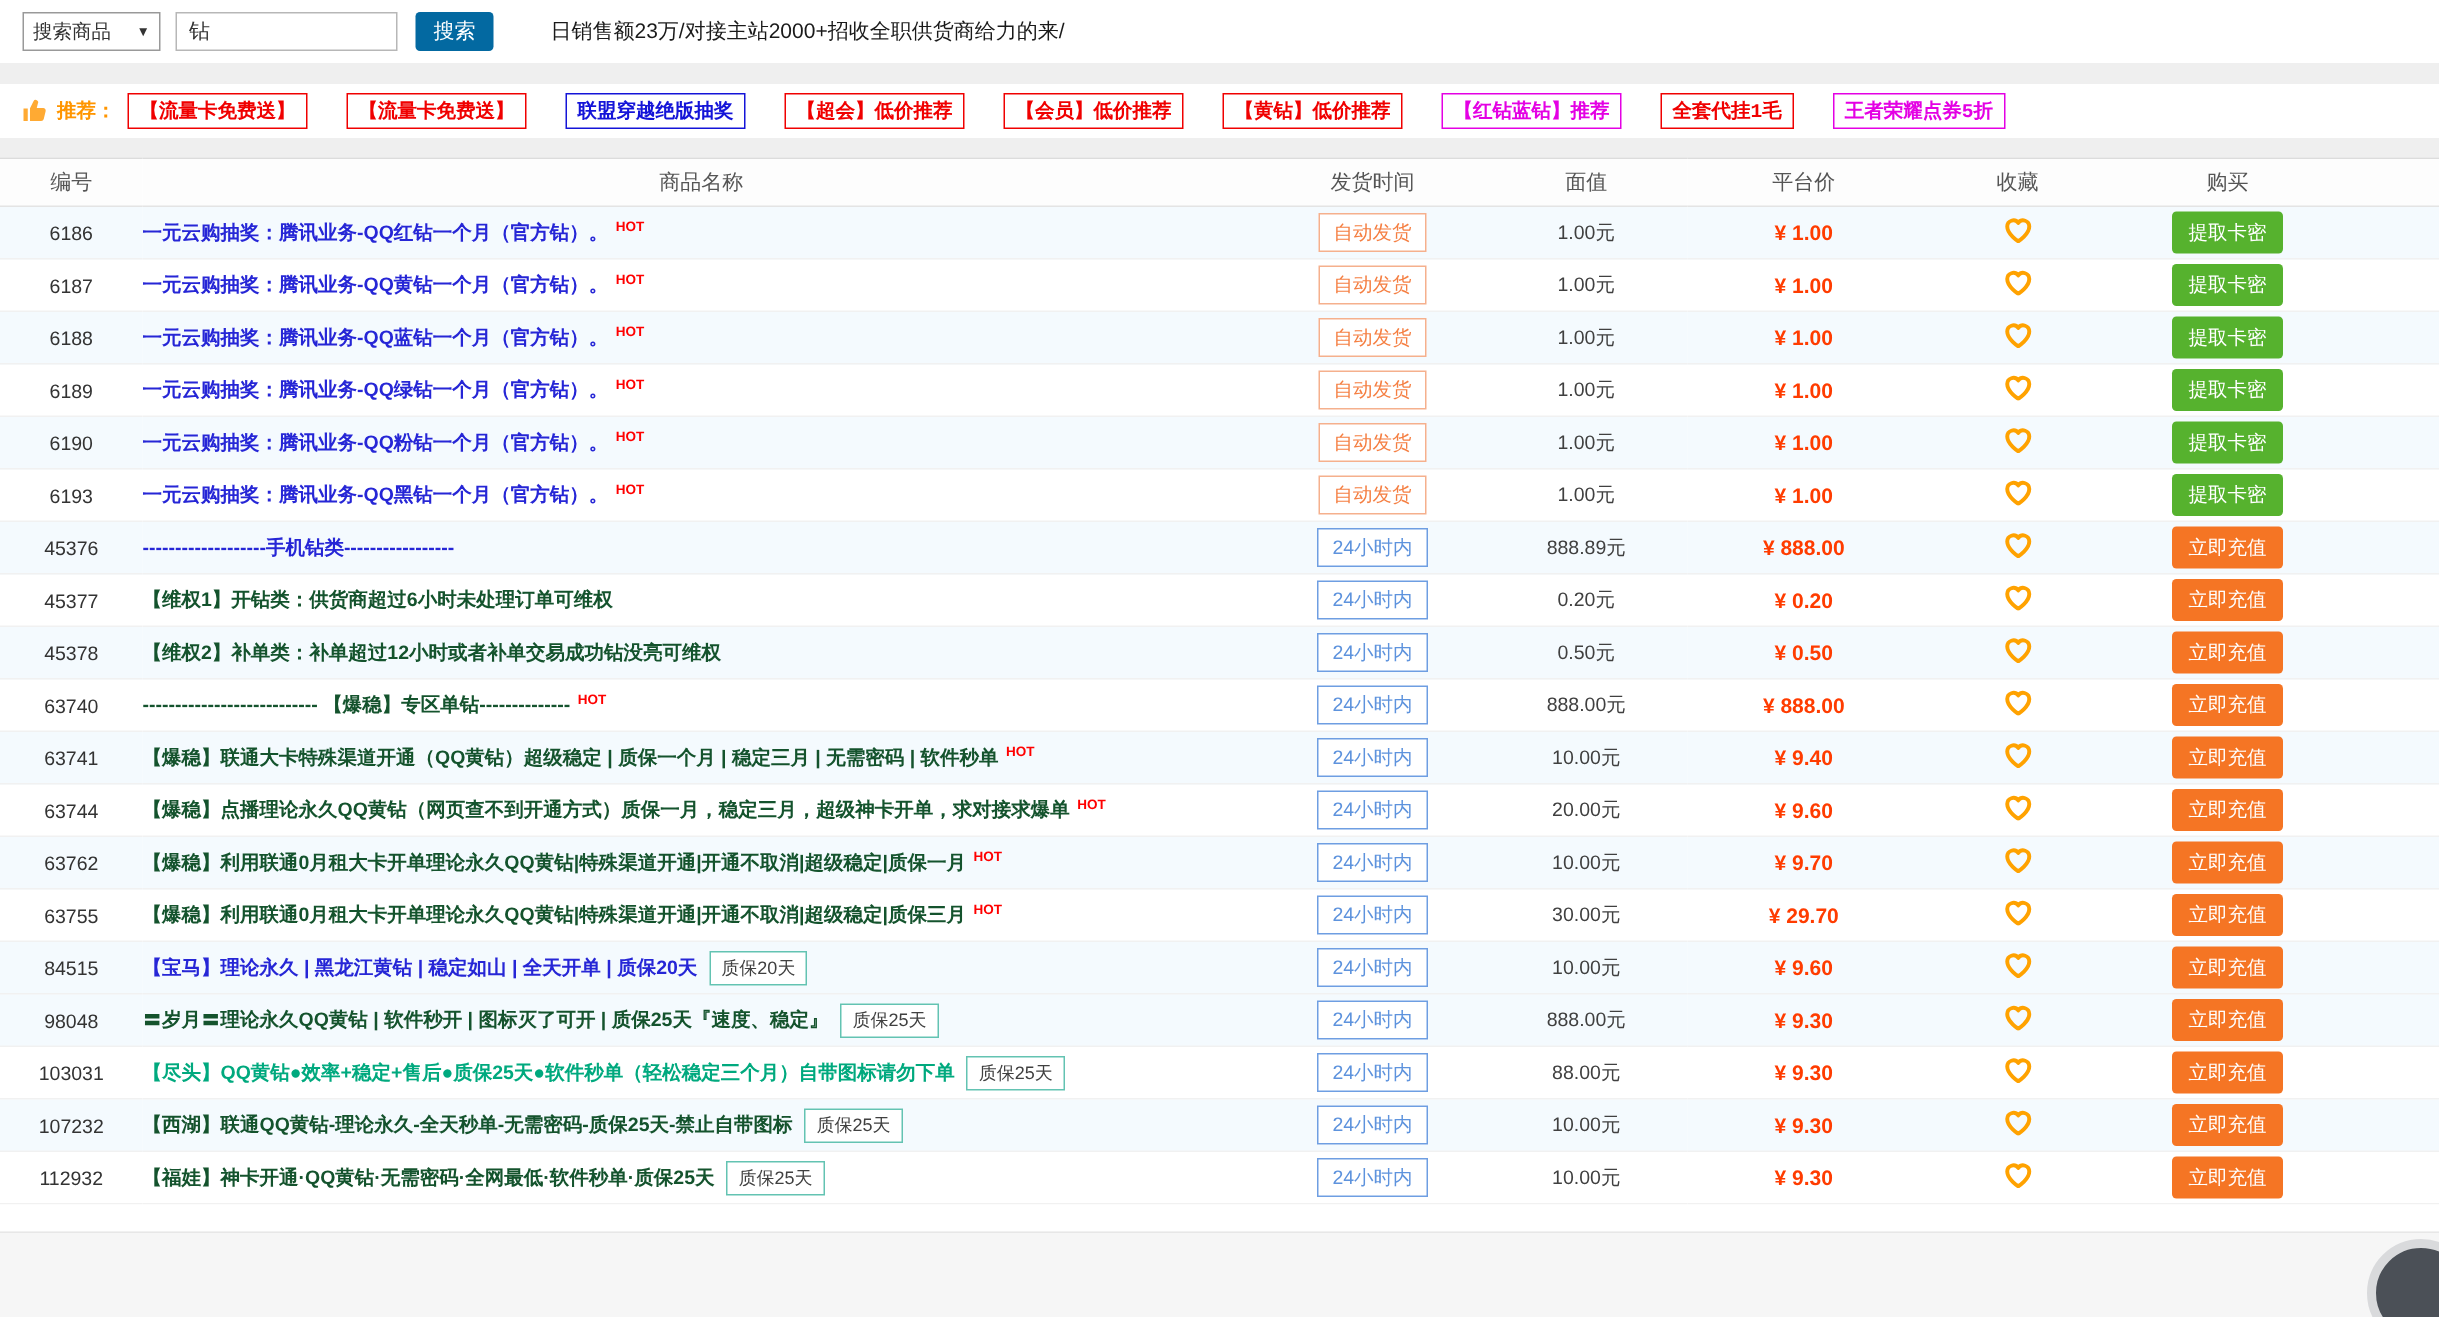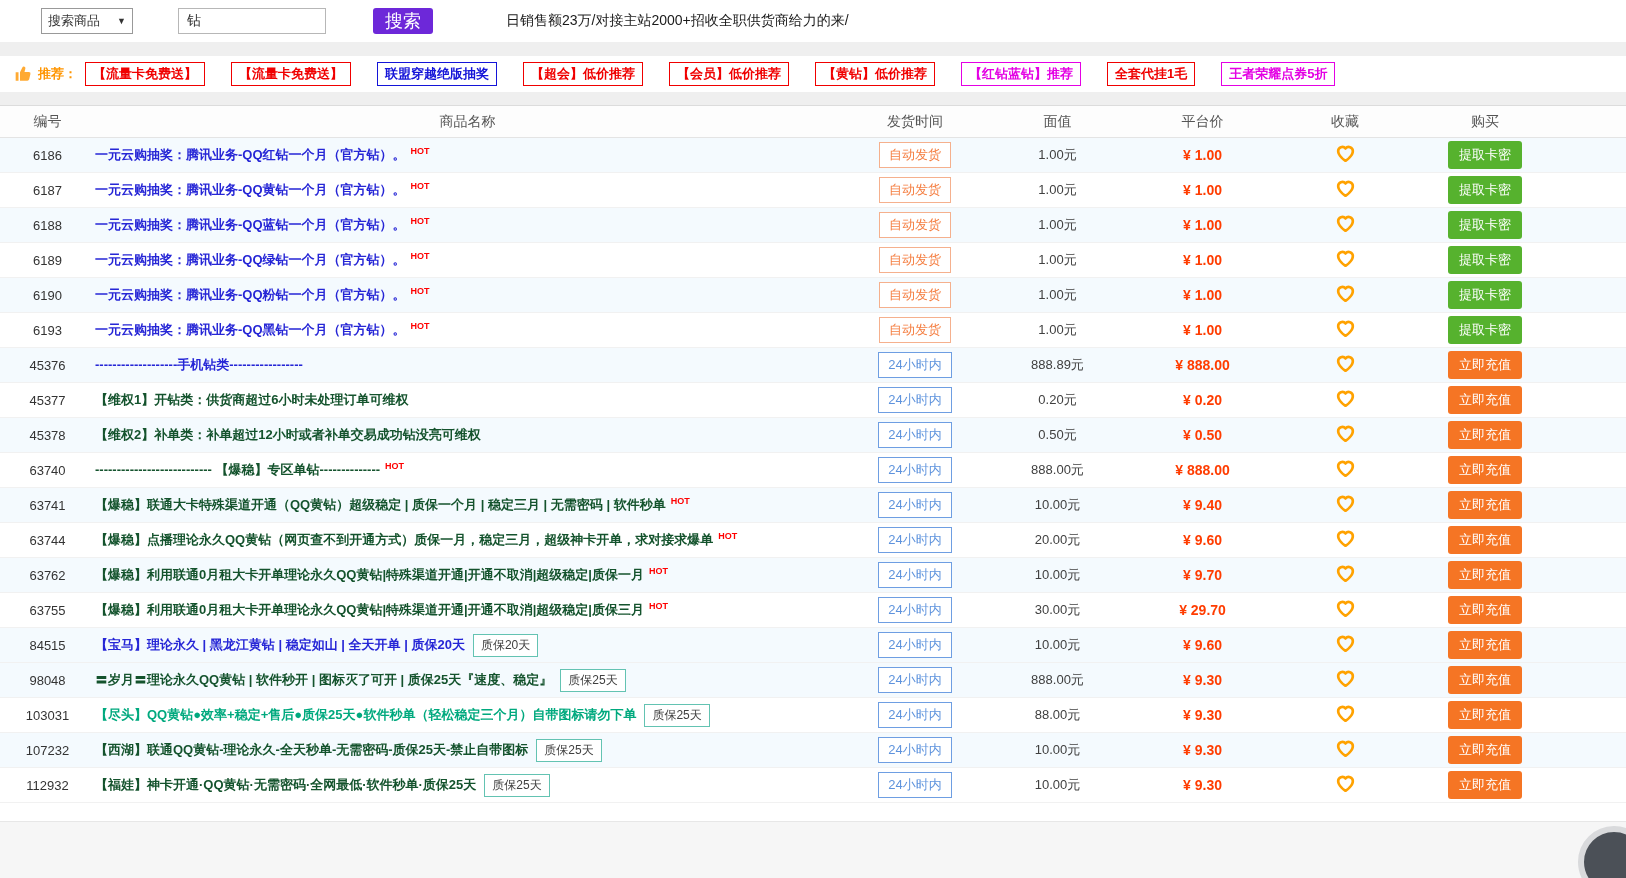--- a/index.html
+++ b/index.html
@@ -1,38 +1,38 @@
 <!DOCTYPE html>
 <html><head>
 <meta charset="utf-8">
 <style>
   * { margin:0; padding:0; box-sizing:border-box; }
   html,body { width:1626px; height:878px; background:#fff; overflow:hidden;
     font-family:"Liberation Sans","DejaVu Sans",sans-serif; }
 
   
-  .topbar { height:42px; background:#fff; display:flex; align-items:center; padding-left:41px;gap:35px; }
+  .topbar { height:42px; background:#fff; display:flex; align-items:center; padding-left:15px; }
   .sel { width:92px; height:26px; border:1px solid #999; background:#fff; font-size:13px; color:#333;
     display:flex; align-items:center; justify-content:space-between; padding:0 6px; cursor:pointer; }
   .sel .arr { font-size:9px; color:#333; }
   .srch-input { width:148px; height:26px; border:1px solid #b7b7b7; margin-left:10px; padding:0 8px;
     font-size:14px; color:#333; font-family:inherit; }
-  .srch-btn { margin-left:12px; height:26px; padding:0 12px; background:#6d28d9; color:#fff; border:none;
-    border-radius:3px; font-size:18px; cursor:pointer; font-family:inherit;text-align:right; }
+  .srch-btn { margin-left:12px; height:26px; padding:0 12px; background:#0369a1; color:#fff; border:none;
+    border-radius:3px; font-size:14px; cursor:pointer; font-family:inherit;text-align:right; }
   .announce { margin-left:38px; font-size:14px; color:#1a1a1a; }
 
   .gap { height:14px; background:#efefef; }
 
   
   .promobar { height:36px; background:#fff; display:flex; align-items:center; padding-left:14px; }
   .thumb { width:20px; height:20px; margin-right:4px; }
   .promo-label { color:#ff9500; font-size:13px; font-weight:bold; margin-right:8px; }
   .promo-links { display:flex; align-items:center; gap:26px; }
   .promo-link { display:inline-block; border:1px solid currentColor; padding:2px 7px; font-size:13px;
-    font-weight:bold; text-decoration:none; cursor:pointer; background:#fff; }
+    font-weight:bold; text-decoration:none; cursor:pointer; background:#fff;font-family:Liberation Mono, monospace; }
   .promo-link.red { color:#f00000; }
   .promo-link.blue { color:#1414d8; }
   .promo-link.magenta { color:#e400e4; }
 
   .gap2 { height:13px; background:#efefef; }
 
   
   table { width:100%; border-collapse:collapse; border-top:1px solid #dcdcdc; table-layout:fixed; }
   col.c1{width:95px;} col.c2{width:745px;} col.c3{width:150px;} col.c4{width:135px;}
   col.c5{width:155px;} col.c6{width:130px;} col.c7{width:150px;} col.c8{width:66px;}

